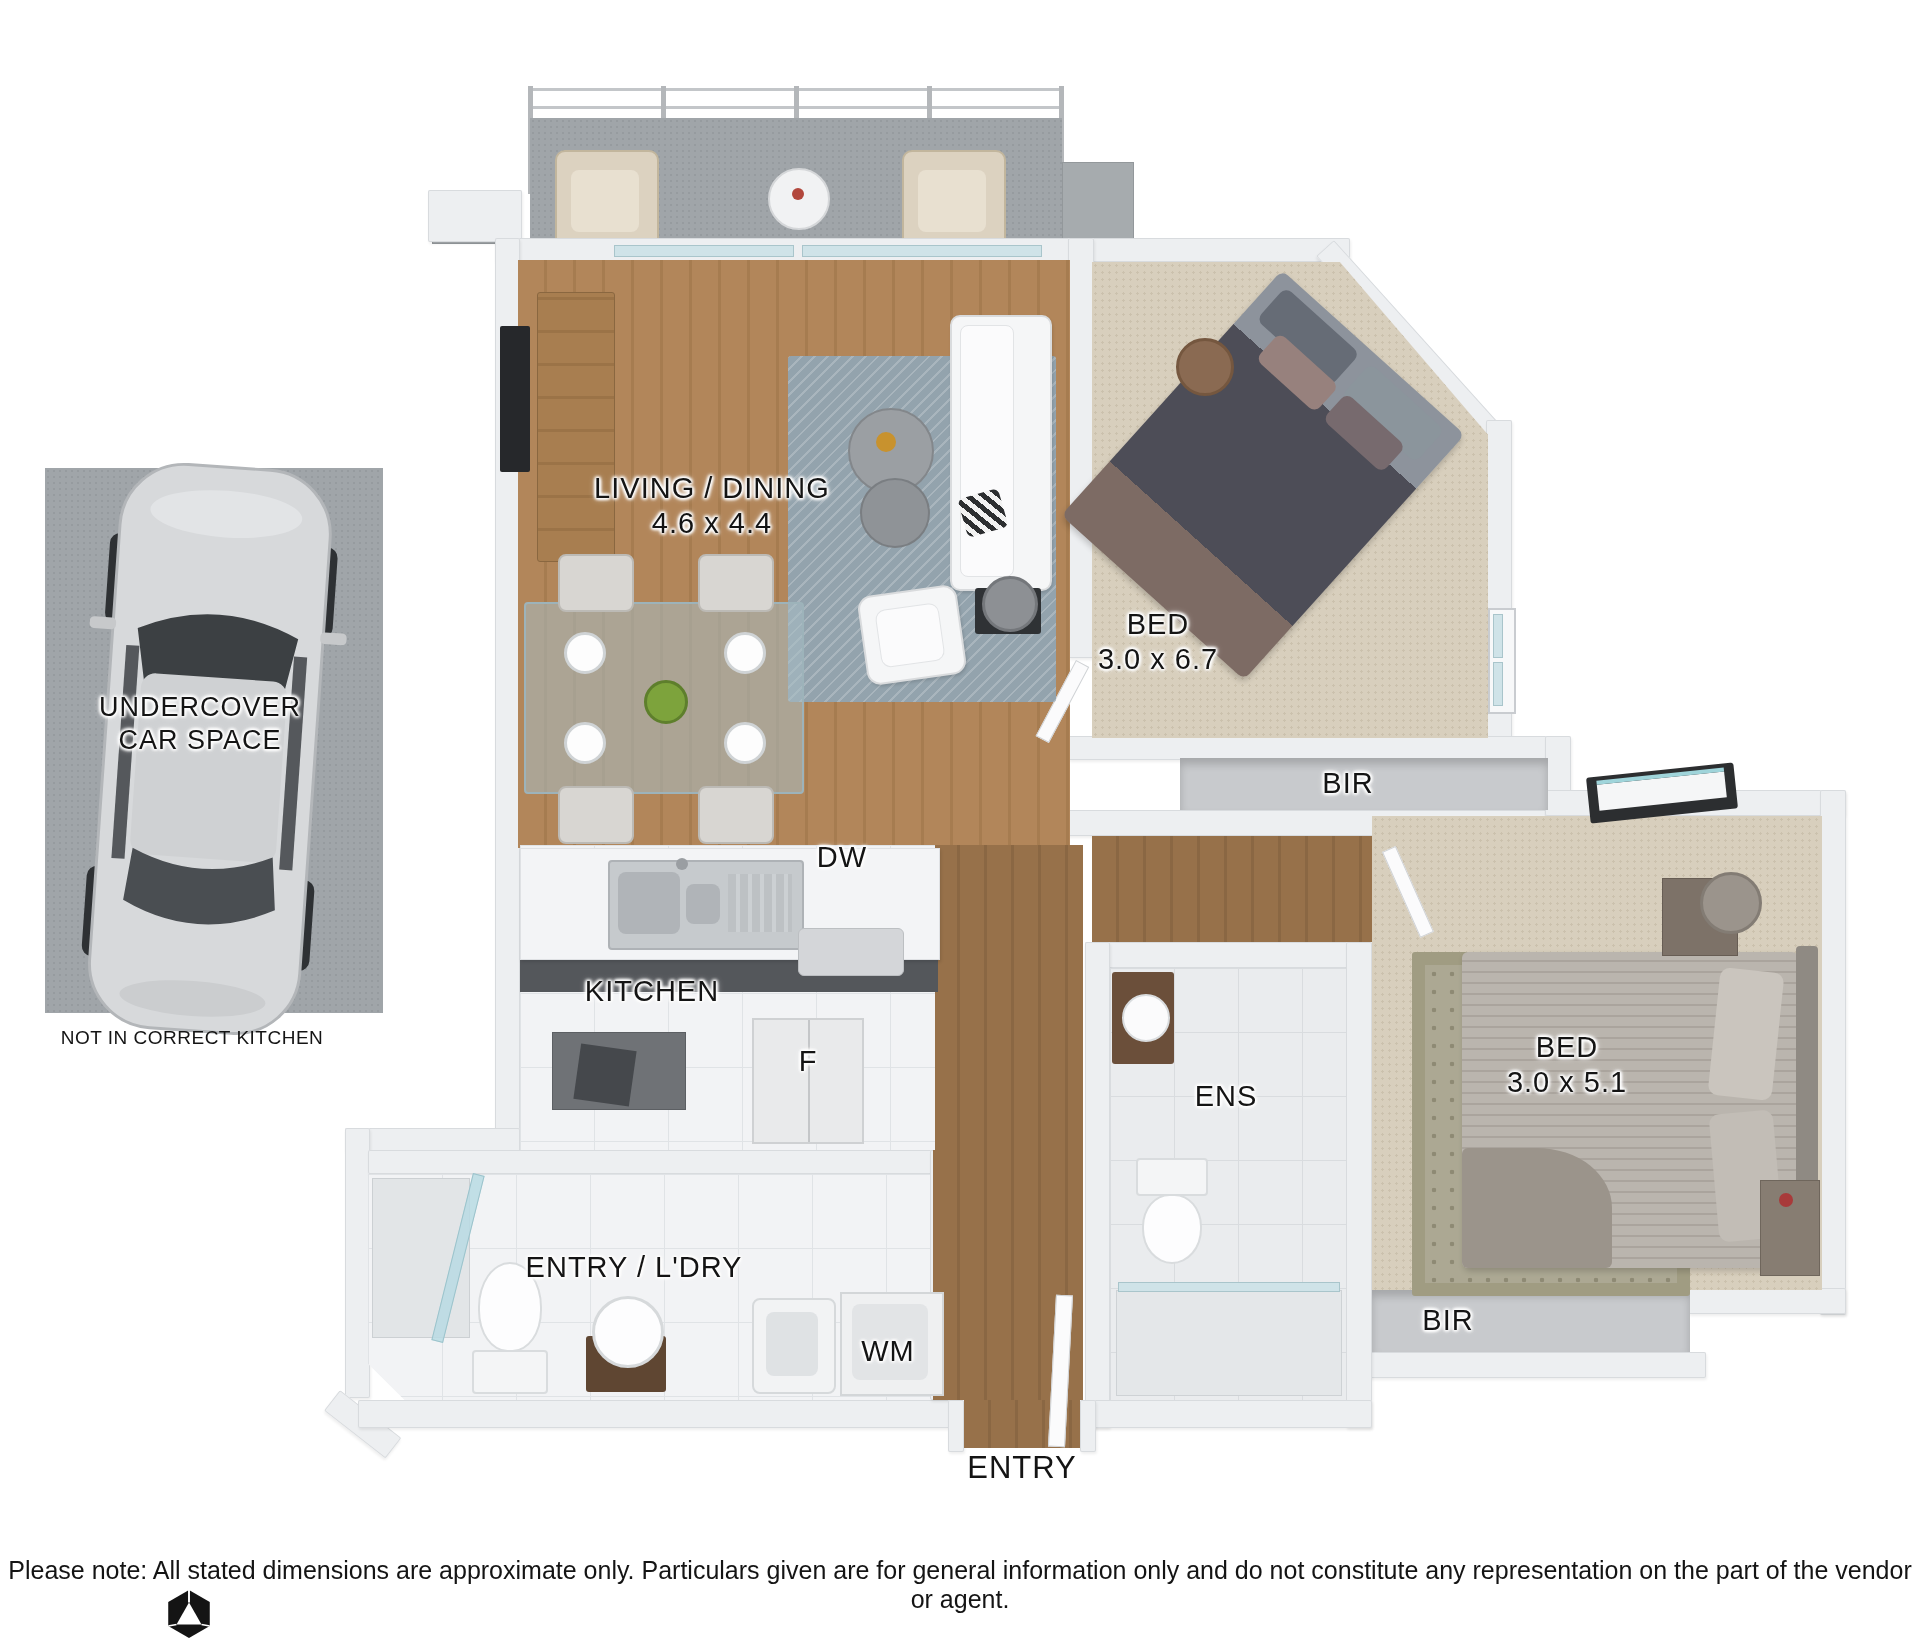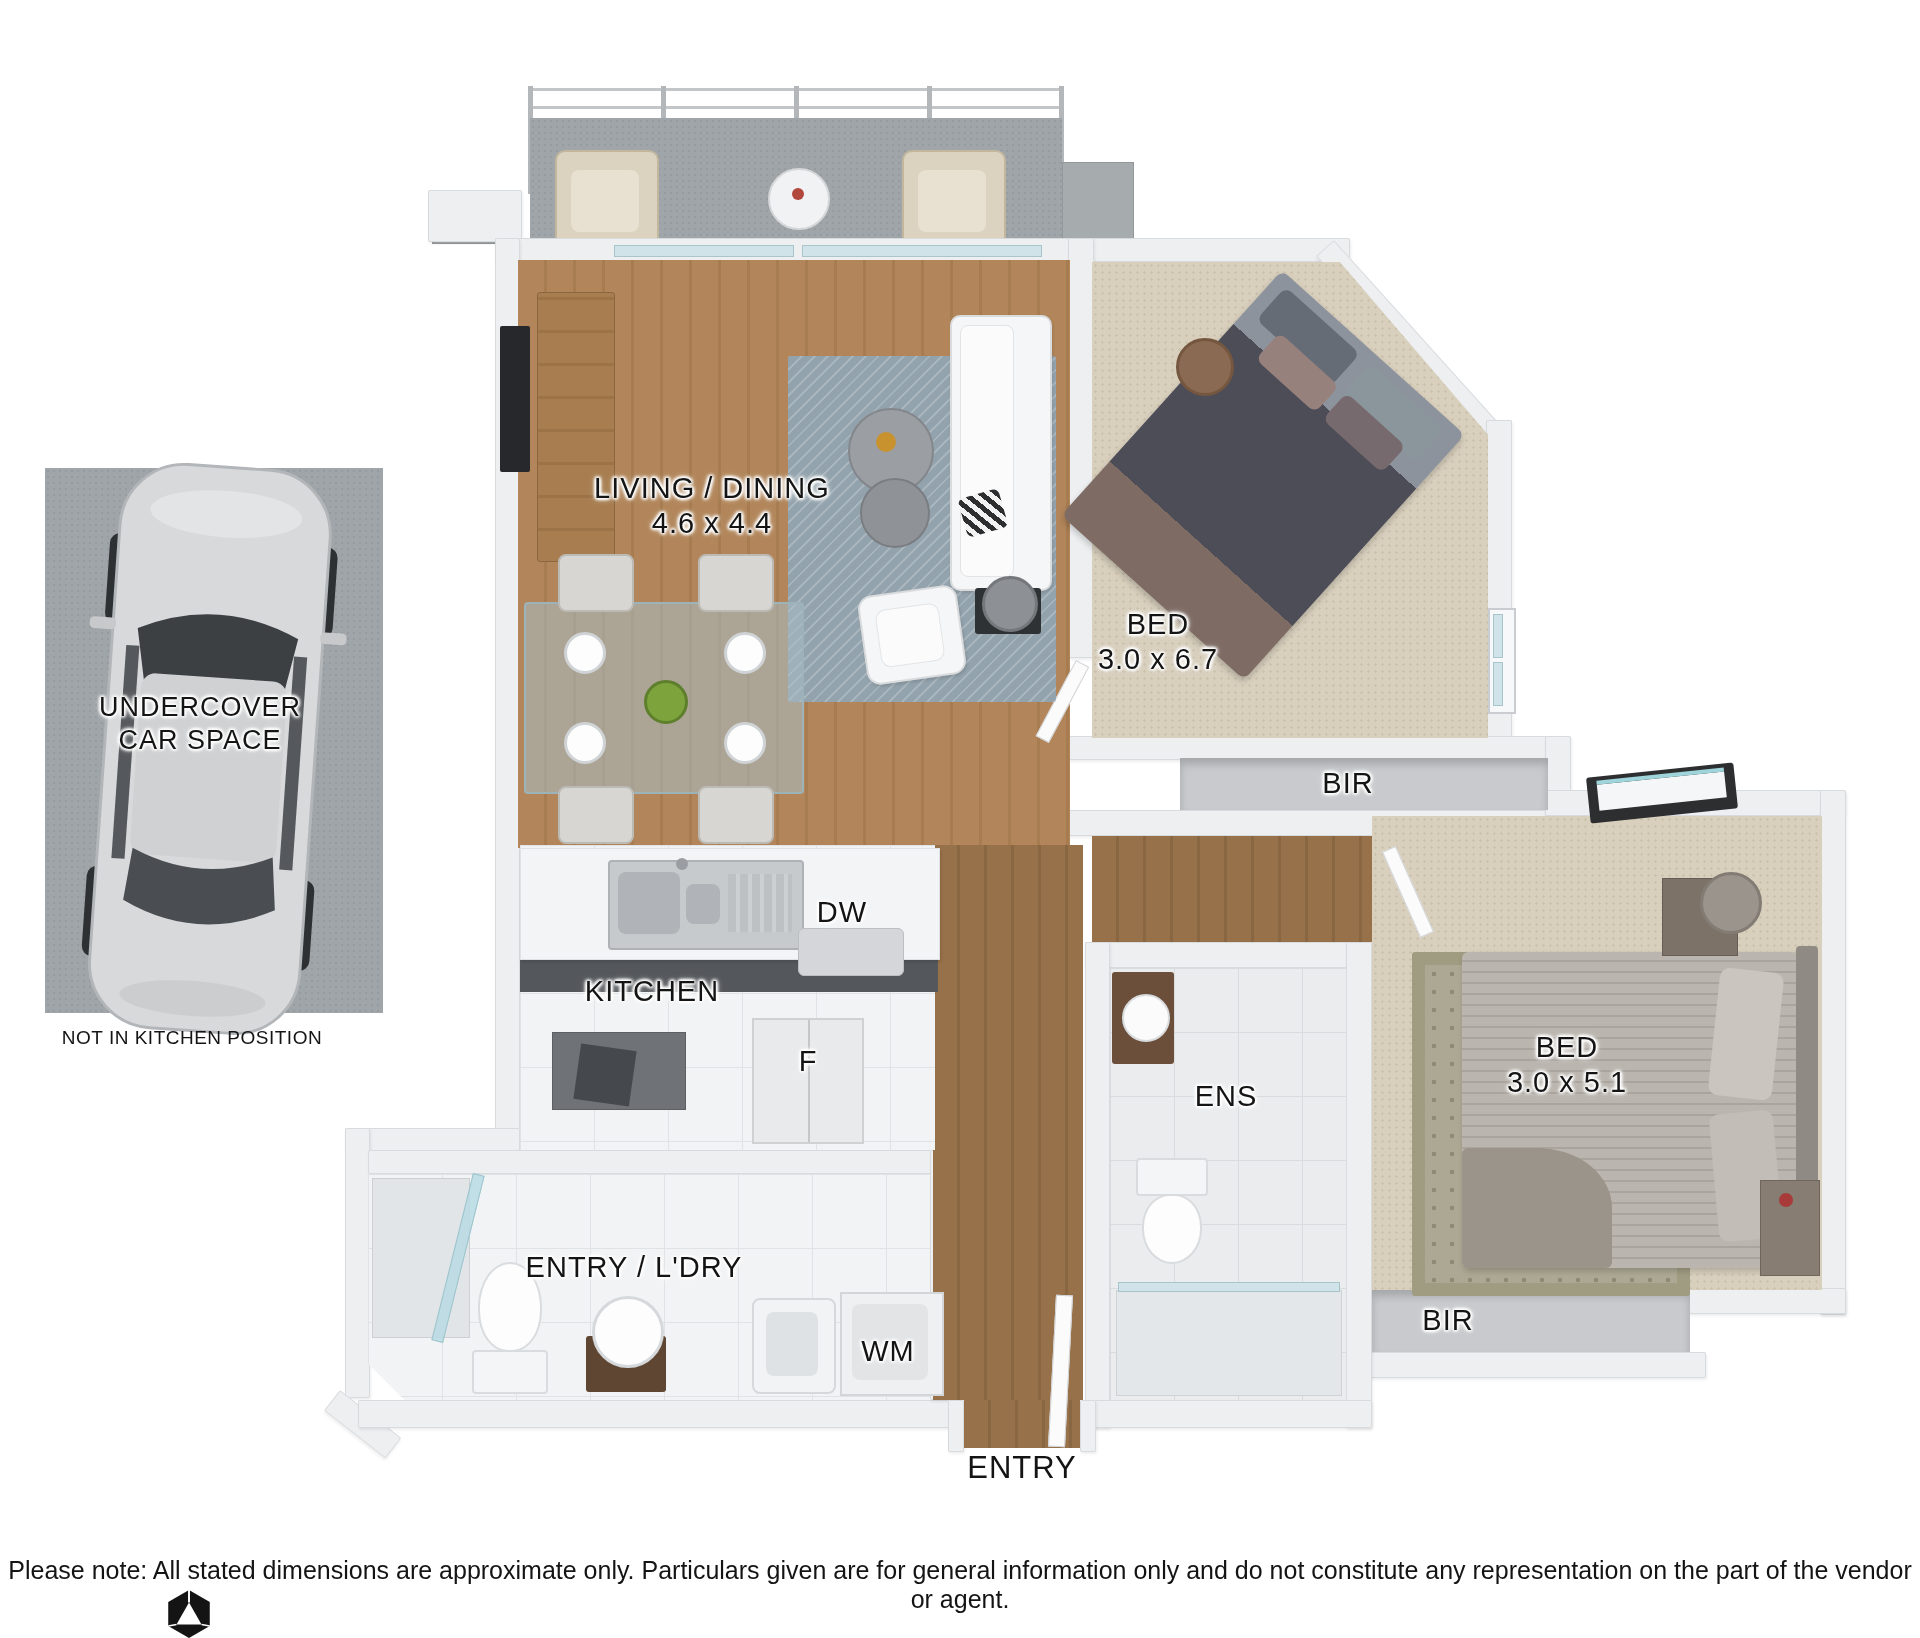--- a/index.html
+++ b/index.html
@@ -56,21 +56,21 @@
     <rect x="153" y="134" width="9" height="146" fill="#55585c"></rect>
     <rect x="12" y="116" width="18" height="8" rx="3" fill="#c7c9cb"></rect>
     <rect x="170" y="116" width="18" height="8" rx="3" fill="#c7c9cb"></rect>
     <ellipse cx="100" cy="40" rx="52" ry="16" fill="#e2e4e6"></ellipse>
     <ellipse cx="100" cy="372" rx="50" ry="12" fill="#cbcdcf"></ellipse>
   </svg>
   <div class="label wrap" style="left:200px;top:724px;width:250px;white-space:normal;font-size:27px;">
     <span>UNDERCOVER CAR SPACE</span>
   </div>
   <div class="label-plain small-note" style="left:192px;top:1038px;white-space:nowrap;">
-    <span>NOT IN KITCHEN POSITION</span>
+    <span>NOT IN CORRECT KITCHEN</span>
   </div>
 
   <div>
     <div class="rail-line" style="left:528px;top:88px;width:536px;"></div>
     <div class="rail-line" style="left:528px;top:106px;width:536px;"></div>
     <div class="rail-line" style="left:528px;top:124px;width:536px;"></div>
     <div class="rail-post" style="left:528px;top:86px;height:108px;"></div>
     <div class="rail-post" style="left:661px;top:86px;height:96px;"></div>
     <div class="rail-post" style="left:794px;top:86px;height:96px;"></div>
     <div class="rail-post" style="left:927px;top:86px;height:96px;"></div>
@@ -202,21 +202,21 @@
     <div class="abs" style="left:118px;top:12px;width:64px;height:58px;background:repeating-linear-gradient(90deg,#bdc1c4 0 8px,#ccd0d3 8px 12px);"></div>
     <div class="abs circle" style="left:66px;top:-4px;width:12px;height:12px;background:#9a9ea2;"></div>
   </div>
   <div class="furn" style="left:798px;top:928px;width:104px;height:46px;background:#d4d6d9;border:1px solid #bcbfc2;border-radius:6px;"></div>
   <div class="furn" style="left:752px;top:1018px;width:108px;height:122px;background:#e9eaeb;border:2px solid #cfd1d3;">
     <div class="abs" style="left:50%;top:0;width:2px;height:100%;background:#c4c6c8;"></div>
   </div>
   <div class="furn" style="left:552px;top:1032px;width:132px;height:76px;background:#6f7276;border:1px solid #5c5f63;">
     <div class="abs" style="left:24px;top:14px;width:56px;height:56px;background:#45484c;transform:rotate(8deg);"></div>
   </div>
-  <div class="label" style="left:842px;top:913px;">
+  <div class="label" style="left:842px;top:858px;">
     <span>DW</span>
   </div>
   <div class="label" style="left:652px;top:992px;">
     <span>KITCHEN</span>
   </div>
   <div class="label" style="left:808px;top:1062px;">
     <span>F</span>
   </div>
 
   <div class="furn" style="left:372px;top:1178px;width:96px;height:158px;background:#e2e5e7;border:1px solid #ccd0d3;"></div>

